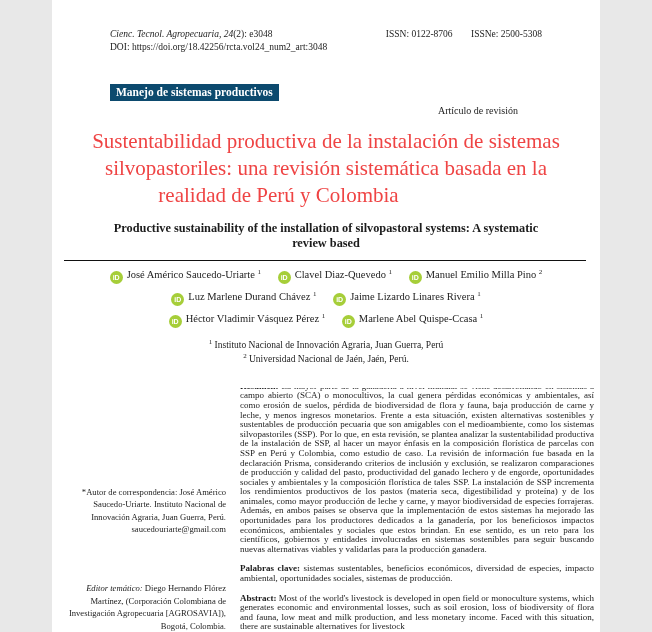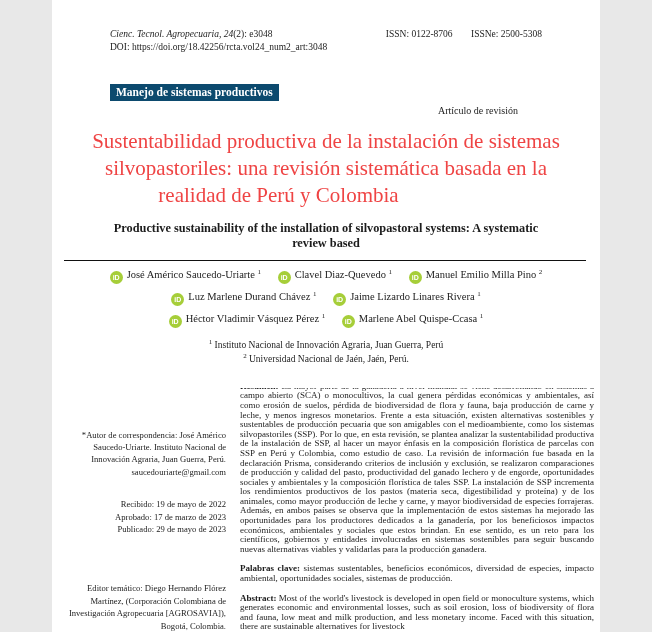--- a/index.html
+++ b/index.html
@@ -34,21 +34,21 @@
   }
   sup { font-size:7px; vertical-align:super; line-height:0; }
   .affiliations { margin-top:10px; text-align:center; font-size:9.5px; line-height:14px; }
   
   .columns { position:absolute; top:388px; left:0; right:0; bottom:0; display:flex; align-items:flex-end; overflow:hidden; }
   .sidebar { width:174px; padding-left:14px; text-align:right; font-size:8.6px; line-height:12.4px; flex-shrink:0; }
   .divider { border-left:1px solid #222; margin-left:4px; }
   .main-col { flex:1; padding:0 6px 0 9px; text-align:justify; font-size:9px; line-height:9.6px; }
   .sidebar .dates { margin-top:20px; }
   .sidebar .editor { margin-top:47px; }
-  .italic { }
+  .italic { font-style:italic; }
   .bold { font-weight:bold; }
   .main-col p { margin-top:10px; }
   .main-col p:first-child { margin-top:0; }
 </style>
 </head>
 <body>
 
 <div class="page">
 
   
@@ -103,25 +103,20 @@
     <div><sup>1</sup><span> Instituto Nacional de Innovación Agraria, Juan Guerra, Perú</span></div>
     <div><sup>2</sup><span> Universidad Nacional de Jaén, Jaén, Perú.</span></div>
   </div>
 
   
   <div class="columns">
     <div class="sidebar">
       <div class="corr">
         <span>*Autor de correspondencia: José Américo Saucedo-Uriarte. Instituto Nacional de Innovación Agraria, Juan Guerra, Perú. </span><span>saucedouriarte@gmail.com</span>
       </div>
-      <div class="dates">
-        <div>Recibido: 19 de mayo de 2022</div>
-        <div>Aprobado: 17 de marzo de 2023</div>
-        <div>Publicado: 29 de mayo de 2023</div>
-      </div>
       <div class="editor">
         <span class="italic">Editor temático:</span><span> Diego Hernando Flórez Martínez, (Corporación Colombiana de Investigación Agropecuaria [AGROSAVIA]), Bogotá, Colombia.</span>
       </div>
     </div>
     <div class="divider"></div>
     <div class="main-col">
       <p><span class="bold">Resumen:</span><span> La mayor parte de la ganadería a nivel mundial se viene desarrollando en sistemas a campo abierto (SCA) o monocultivos, la cual genera pérdidas económicas y ambientales, así como erosión de suelos, pérdida de biodiversidad de flora y fauna, baja producción de carne y leche, y menos ingresos monetarios. Frente a esta situación, existen alternativas sostenibles y sustentables de producción pecuaria que son amigables con el medioambiente, como los sistemas silvopastoriles (SSP). Por lo que, en esta revisión, se plantea analizar la sustentabilidad productiva de la instalación de SSP, al hacer un mayor énfasis en la composición florística de parcelas con SSP en Perú y Colombia, como estudio de caso. La revisión de información fue basada en la declaración Prisma, considerando criterios de inclusión y exclusión, se realizaron comparaciones de producción y calidad del pasto, productividad del ganado lechero y de engorde, oportunidades sociales y ambientales y la composición florística de tales SSP. La instalación de SSP incrementa los rendimientos productivos de los pastos (materia seca, digestibilidad y proteína) y de los animales, como mayor producción de leche y carne, y mayor biodiversidad de especies forrajeras. Además, en ambos países se observa que la implementación de estos sistemas ha mejorado las oportunidades para los productores dedicados a la ganadería, por los beneficiosos impactos económicos, ambientales y sociales que estos brindan. En ese sentido, es un reto para los científicos, gobiernos y entidades involucradas en sistemas sostenibles para seguir buscando nuevas alternativas viables y validarlas para la producción ganadera.</span></p>
       <p><span class="bold">Palabras clave:</span><span> sistemas sustentables, beneficios económicos, diversidad de especies, impacto ambiental, oportunidades sociales, sistemas de producción.</span></p>
       <p><span class="bold">Abstract:</span><span> Most of the world's livestock is developed in open field or monoculture systems, which generates economic and environmental losses, such as soil erosion, loss of biodiversity of flora and fauna, low meat and milk production, and less monetary income. Faced with this situation, there are sustainable alternatives for livestock</span></p>
     </div>

